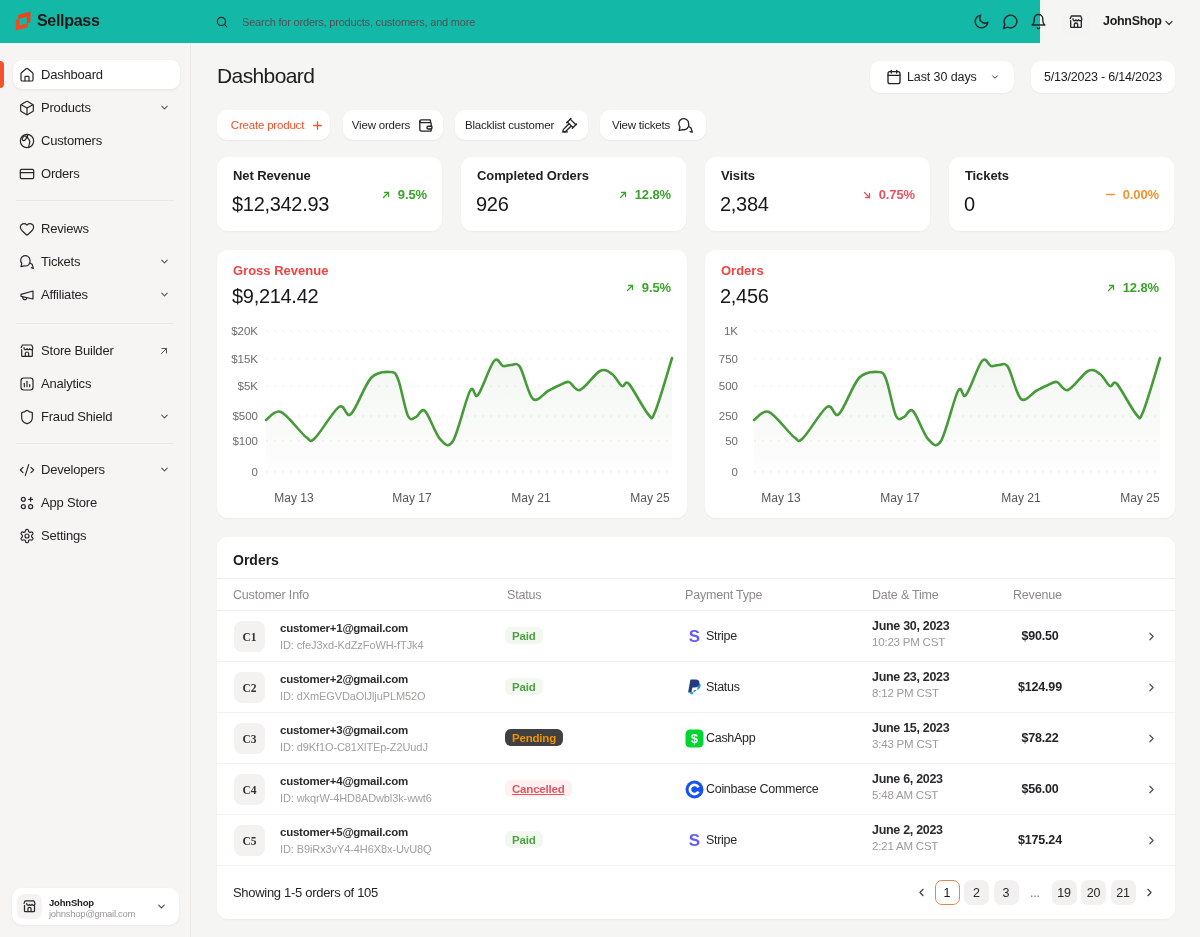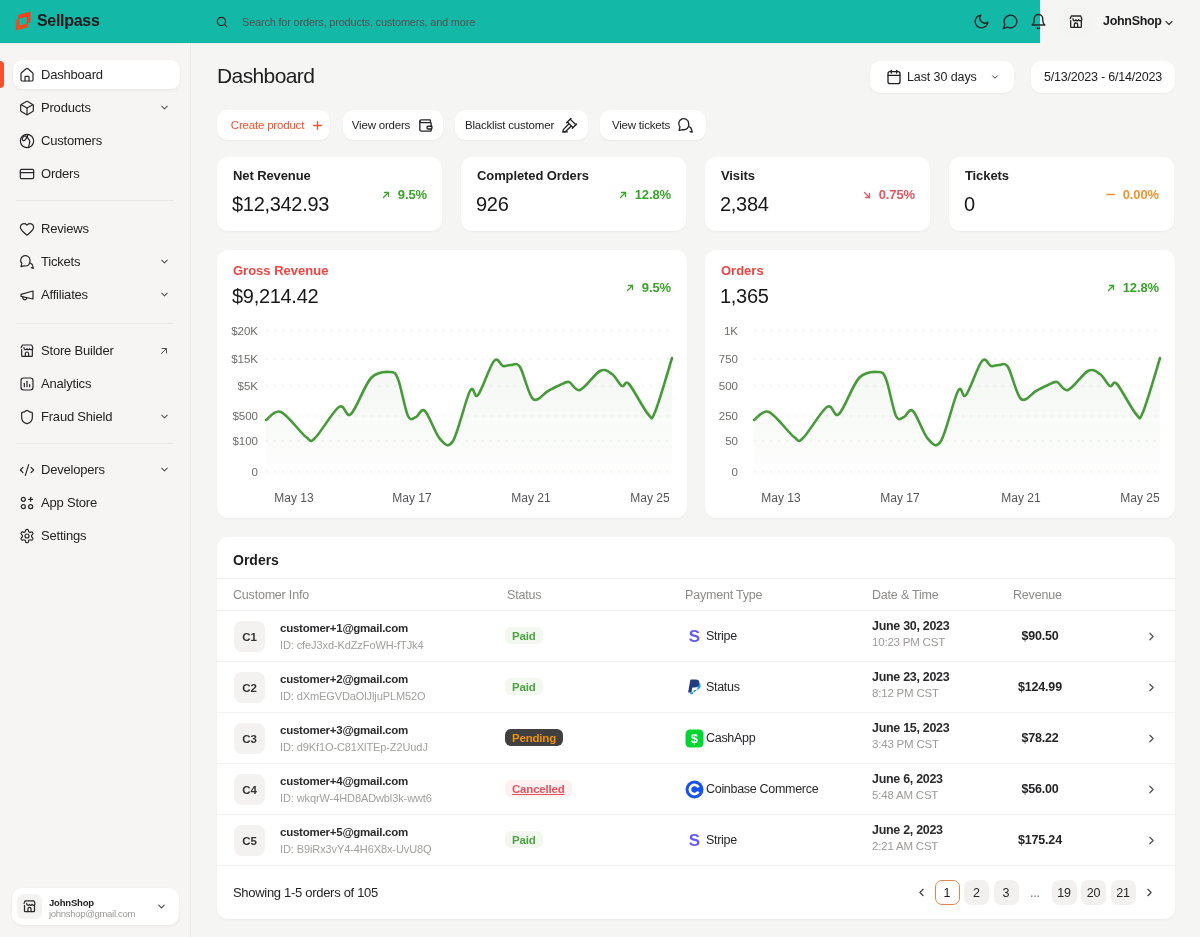--- a/index.html
+++ b/index.html
@@ -50,21 +50,21 @@
 .ccard .t { position:absolute; left:16px; top:13px; font-size:13px; font-weight:700; color:#ef4444; }
 .ccard .v { position:absolute; left:15px; top:35px; font-size:20px; font-weight:500; color:#18181a; letter-spacing:-0.3px; }
 .ccard .pct { position:absolute; right:16px; top:30px; }
 .ccard svg.plot { position:absolute; left:0; top:0; }
 
 #tcard { position:absolute; left:25px; top:493px; width:958px; height:382px; background:#fff; border-radius:11px; box-shadow:0 1px 2px rgba(0,0,0,0.04); }
 #tcard .title { position:absolute; left:16px; top:15px; font-size:14px; font-weight:700; color:#1d1d1f; }
 .hrow { position:absolute; left:0; top:41px; width:958px; height:33px; border-top:1px solid #f1f0ee; border-bottom:1px solid #f1f0ee; }
 .hrow span { position:absolute; top:9px; font-size:12.5px; color:#8c8b89; letter-spacing:-0.2px; }
 .trow { position:absolute; left:0; width:958px; height:51px; border-bottom:1px solid #f3f2f0; }
-.trow .av { position:absolute; left:17px; top:10px; width:31px; height:31px; background:#f3f2f0; border-radius:8px; display:flex; align-items:center; justify-content:center; font-size:11.5px; font-weight:700; color:#333335; }
+.trow .av { position:absolute; left:17px; top:10px; width:31px; height:31px; background:#f3f2f0; border-radius:8px; display:flex; align-items:center; justify-content:center; font-size:11.5px; font-weight:700; color:#333335;font-family:Liberation Serif, serif; }
 .trow .em { position:absolute; left:63px; top:11px; font-size:11.5px; font-weight:700; color:#2b2b2d; letter-spacing:-0.25px; }
 .trow .id { position:absolute; left:63px; top:28px; font-size:11px; letter-spacing:-0.1px; color:#a0a09d; }
 .badge { position:absolute; left:288px; top:16px; font-size:11.5px; font-weight:700; padding:3px 7px 2px; border-radius:6px; letter-spacing:-0.2px; }
 .b-paid { color:#4ea244; background:#f2f8ef; }
 .b-pend { color:#ee9207; background:#404040; }
 .b-canc { color:#e25560; background:#fdf1f1;text-decoration:underline; }
 .trow .pay { position:absolute; left:468px; top:16px; width:19px; height:19px; display:flex; align-items:center; justify-content:center; }
 .trow .payname { position:absolute; left:489px; top:18px; font-size:12.5px; color:#28282a; letter-spacing:-0.3px; }
 .trow .d1 { position:absolute; left:655px; top:8px; font-size:12.5px; font-weight:600; color:#2b2b2d; letter-spacing:-0.3px; }
 .trow .d2 { position:absolute; left:655px; top:25px; font-size:11.5px; letter-spacing:-0.2px; color:#9c9b99; }
@@ -410,21 +410,21 @@
         <text x="77" y="252" font-size="12" fill="#57575a" text-anchor="middle" font-family="Liberation Sans, sans-serif">May 13</text>
         <text x="195" y="252" font-size="12" fill="#57575a" text-anchor="middle" font-family="Liberation Sans, sans-serif">May 17</text>
         <text x="314" y="252" font-size="12" fill="#57575a" text-anchor="middle" font-family="Liberation Sans, sans-serif">May 21</text>
         <text x="433" y="252" font-size="12" fill="#57575a" text-anchor="middle" font-family="Liberation Sans, sans-serif">May 25</text>
         <path d="M49,170C51.5,168.7,57.3,159.2,64,162C70.7,164.8,83.3,182.7,89,187C94.7,191.3,92.5,193.0,98,188C103.5,183.0,116.0,161.0,122,157C128.0,153.0,128.7,168.8,134,164C139.3,159.2,147.5,135.0,154,128C160.5,121.0,168.5,121.8,173,122C177.5,122.2,178.0,121.7,181,129C184.0,136.3,188.0,159.7,191,166C194.0,172.3,196.2,167.8,199,167C201.8,166.2,204.0,157.3,208,161C212.0,164.7,218.3,184.0,223,189C227.7,194.0,231.0,199.0,236,191C241.0,183.0,248.8,148.7,253,141C257.2,133.3,257.0,150.0,261,145C265.0,140.0,272.8,115.8,277,111C281.2,106.2,283.2,115.3,286,116C288.8,116.7,291.2,114.8,294,115C296.8,115.2,299.3,111.3,303,117C306.7,122.7,311.3,145.0,316,149C320.7,153.0,326.5,143.3,331,141C335.5,138.7,339.5,136.5,343,135C346.5,133.5,348.7,131.2,352,132C355.3,132.8,357.8,141.8,363,140C368.2,138.2,377.7,123.7,383,121C388.3,118.3,391.3,121.5,395,124C398.7,126.5,402.2,134.3,405,136C407.8,137.7,407.7,129.3,412,134C416.3,138.7,426.7,159.3,431,164C435.3,168.7,434.0,171.3,438,162C442.0,152.7,452.2,117.0,455,108L455,222L49,222Z" fill="url(#g1)"></path>
         <path d="M49,170C51.5,168.7,57.3,159.2,64,162C70.7,164.8,83.3,182.7,89,187C94.7,191.3,92.5,193.0,98,188C103.5,183.0,116.0,161.0,122,157C128.0,153.0,128.7,168.8,134,164C139.3,159.2,147.5,135.0,154,128C160.5,121.0,168.5,121.8,173,122C177.5,122.2,178.0,121.7,181,129C184.0,136.3,188.0,159.7,191,166C194.0,172.3,196.2,167.8,199,167C201.8,166.2,204.0,157.3,208,161C212.0,164.7,218.3,184.0,223,189C227.7,194.0,231.0,199.0,236,191C241.0,183.0,248.8,148.7,253,141C257.2,133.3,257.0,150.0,261,145C265.0,140.0,272.8,115.8,277,111C281.2,106.2,283.2,115.3,286,116C288.8,116.7,291.2,114.8,294,115C296.8,115.2,299.3,111.3,303,117C306.7,122.7,311.3,145.0,316,149C320.7,153.0,326.5,143.3,331,141C335.5,138.7,339.5,136.5,343,135C346.5,133.5,348.7,131.2,352,132C355.3,132.8,357.8,141.8,363,140C368.2,138.2,377.7,123.7,383,121C388.3,118.3,391.3,121.5,395,124C398.7,126.5,402.2,134.3,405,136C407.8,137.7,407.7,129.3,412,134C416.3,138.7,426.7,159.3,431,164C435.3,168.7,434.0,171.3,438,162C442.0,152.7,452.2,117.0,455,108" fill="none" stroke="#479a39" stroke-width="2.6" stroke-linecap="round" stroke-linejoin="round"></path>
       </svg>
   </div>
   <div class="ccard" style="left:513px">
     <div class="t">Orders</div>
-    <div class="v">1,365</div>
+    <div class="v">2,456</div>
     <div class="pct green" style="position:absolute; right:16px; top:30px;">
       <svg class="si" width="12" height="12" viewBox="0 0 24 24" fill="none" stroke="currentColor" stroke-width="2.6" stroke-linecap="round" stroke-linejoin="round">
           <path d="M7 17 17 7"></path>
           <path d="M9 7h8v8"></path>
         </svg>12.8%
     </div>
     <svg class="plot" width="470" height="268" id="chart2">
         <defs>
           <linearGradient id="g2" x1="0" y1="0" x2="0" y2="1">
             <stop offset="0" stop-color="#6f9a64" stop-opacity="0.08"></stop>

